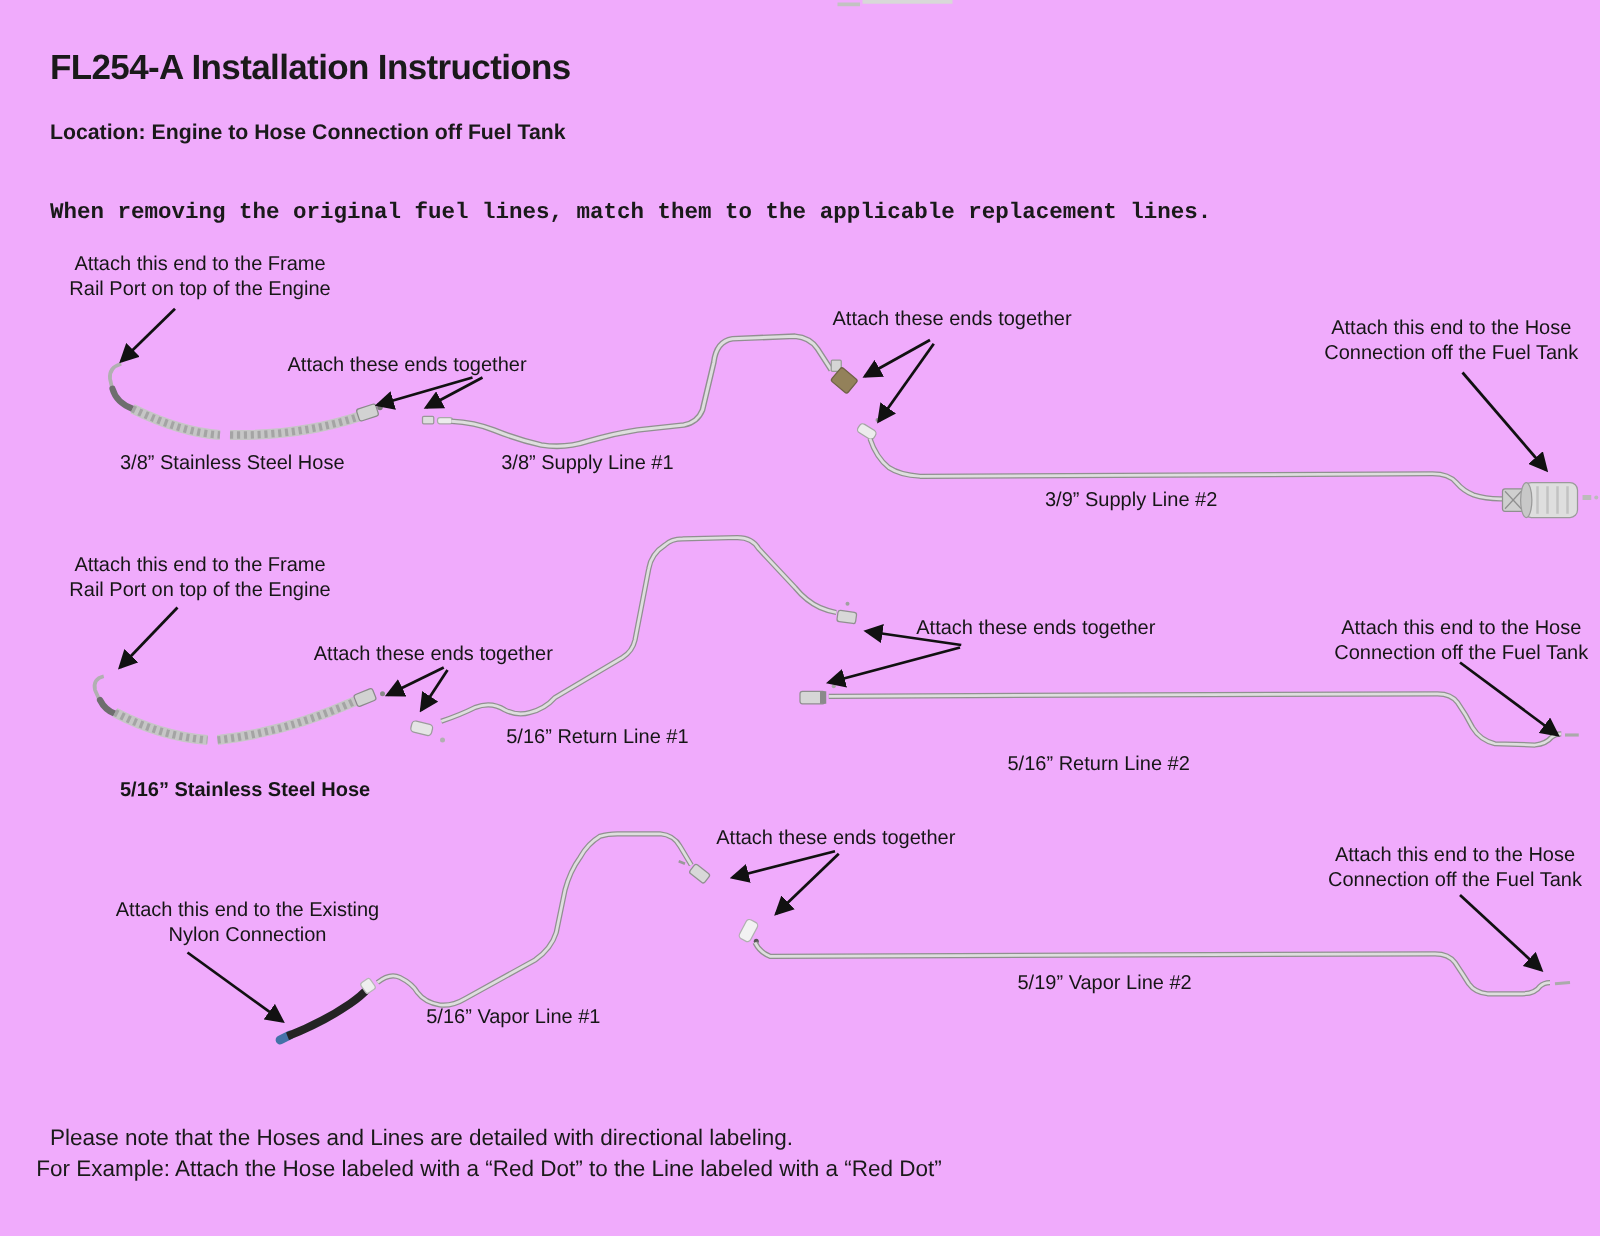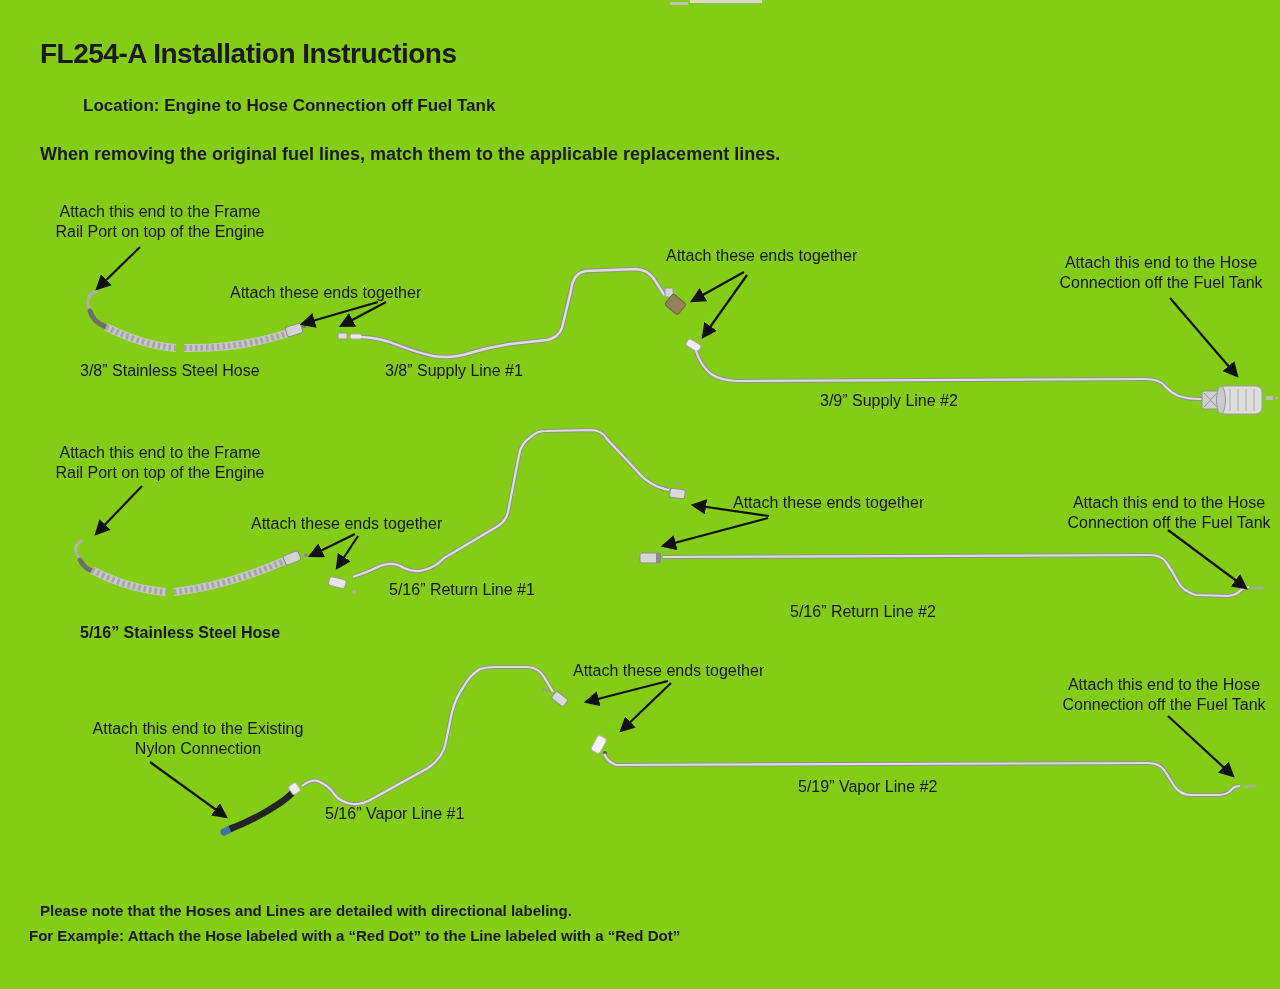--- a/index.html
+++ b/index.html
@@ -1,41 +1,41 @@
 <!DOCTYPE html>
 <html><head>
 <meta charset="utf-8">
 <style>
   html,body{margin:0;padding:0;background:#ffffff;}
   #page{
-    position:relative;width:1280px;height:989px;background:#84cc16;overflow:hidden;
+    position:relative;width:1280px;height:989px;background:#f0abfc;overflow:hidden;
     font-family:"Liberation Sans", sans-serif;color:#1a1a1a;
   }
   .abs{position:absolute;}
   .pre{white-space:pre-line;text-align:center;}
   .title{font-size:28px;font-weight:bold;letter-spacing:-0.5px;}
-  .subhead{font-size:17px;font-weight:bold;margin-left:43px;}
+  .subhead{font-size:17px;font-weight:bold;}
   .instr{font-size:18px;font-weight:bold;}
   .lbl{font-size:16px;line-height:20px;color:#161616;}
-  .cap{font-size:16px;color:#161616;}
-  .note{font-size:15px;font-weight:bold;line-height:25px;}
+  .cap{font-size:16px;color:#161616;margin-left:16px;}
+  .note{font-size:18px;font-weight:normal;line-height:25px;}
   .artifact{background:#d8d8d8;}
   svg{display:block;}
 </style>
 </head>
 <body>
 
 <div id="page">
 
   <div class="abs artifact" style="left:670px;top:2px;width:18px;height:3px;background:#c2c2c2;"></div>
   <div class="abs artifact" style="left:690px;top:0px;width:72px;height:3px;"></div>
 
   <div class="abs title" style="left:40px;top:38px;">FL254-A Installation Instructions</div>
   <div class="abs subhead" style="left:40px;top:96px;">Location: Engine to Hose Connection off Fuel Tank</div>
-  <div class="abs instr" style="left:40px;top:144px;">When removing the original fuel lines, match them to the applicable replacement lines.</div>
+  <div class="abs instr" style="left:40px;top:160px;font-family:Liberation Mono, monospace;">When removing the original fuel lines, match them to the applicable replacement lines.</div>
 
   <div class="abs lbl pre" style="left:40px;top:202px;width:240px;">Attach this end to the Frame
 Rail Port on top of the Engine</div>
   <div class="abs lbl" style="left:230px;top:283px;">Attach these ends together</div>
   <div class="abs lbl" style="left:666px;top:246px;">Attach these ends together</div>
   <div class="abs lbl pre" style="left:1050px;top:253px;width:222px;">Attach this end to the Hose
 Connection off the Fuel Tank</div>
   <div class="abs cap" style="left:80px;top:362px;">3/8” Stainless Steel Hose</div>
   <div class="abs cap" style="left:385px;top:362px;">3/8” Supply Line #1</div>
   <div class="abs cap" style="left:820px;top:392px;">3/9” Supply Line #2</div>

